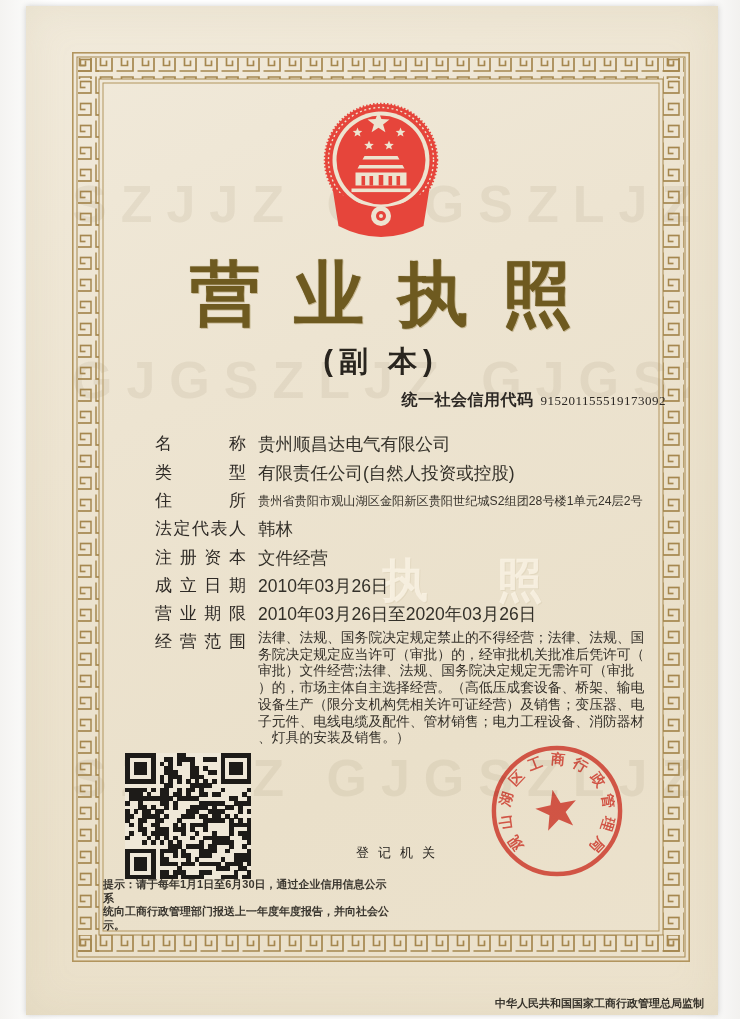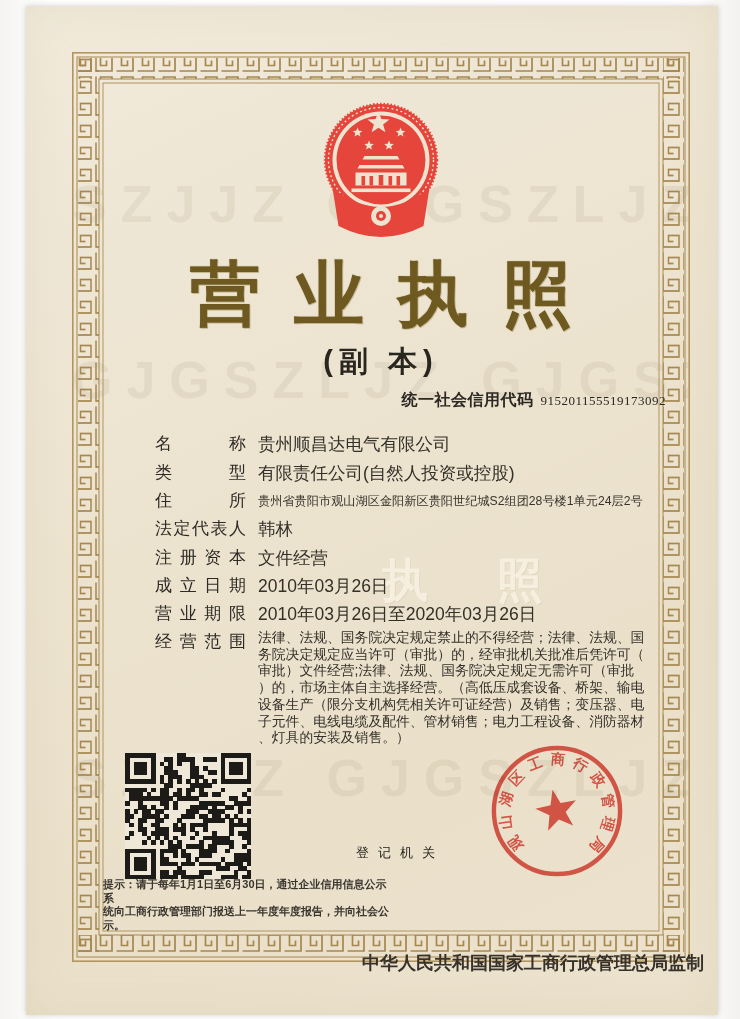--- a/index.html
+++ b/index.html
@@ -52,21 +52,21 @@
   .seal{position:absolute;left:462px;top:736px;width:138px;height:138px;opacity:.88;mix-blend-mode:multiply;}
   
   .date{position:absolute;left:436px;top:898px;white-space:nowrap;color:#2b2824;}
   .date .num{font-family:"Liberation Serif",serif;font-size:15.5px;position:relative;top:5px;letter-spacing:1.5px;}
   .date .unit{font-size:18px;font-weight:bold;margin:0 12px 0 4px;}
   .date .unit:last-child{margin-right:0;}
   
   .footer-left{position:absolute;left:38px;top:969px;font-size:13px;font-weight:bold;color:#3b372f;white-space:nowrap;}
   .footer-left .url{font-family:"DejaVu Sans Mono",monospace;font-size:13.5px;font-weight:bold;
                     letter-spacing:1px;margin-left:6px;position:relative;top:1px;}
-  .footer-right{position:absolute;right:14px;top:945px;font-size:18px;font-weight:600;color:#36322b;white-space:nowrap;}
+  .footer-right{position:absolute;right:14px;top:990px;font-size:11px;font-weight:600;color:#36322b;white-space:nowrap;}
 </style>
 </head>
 <body>
 
 <div class="stage">
   <div class="paper">
 
     <div class="wm top">SZJJZ   GJGSZLJZ   GJGS</div>
     <div class="wm mid">GJGSZLJZ   GJGSZLJZ</div>
     <div class="wm bot">SZJJZ   GJGSZLJZ   GJGS</div>

